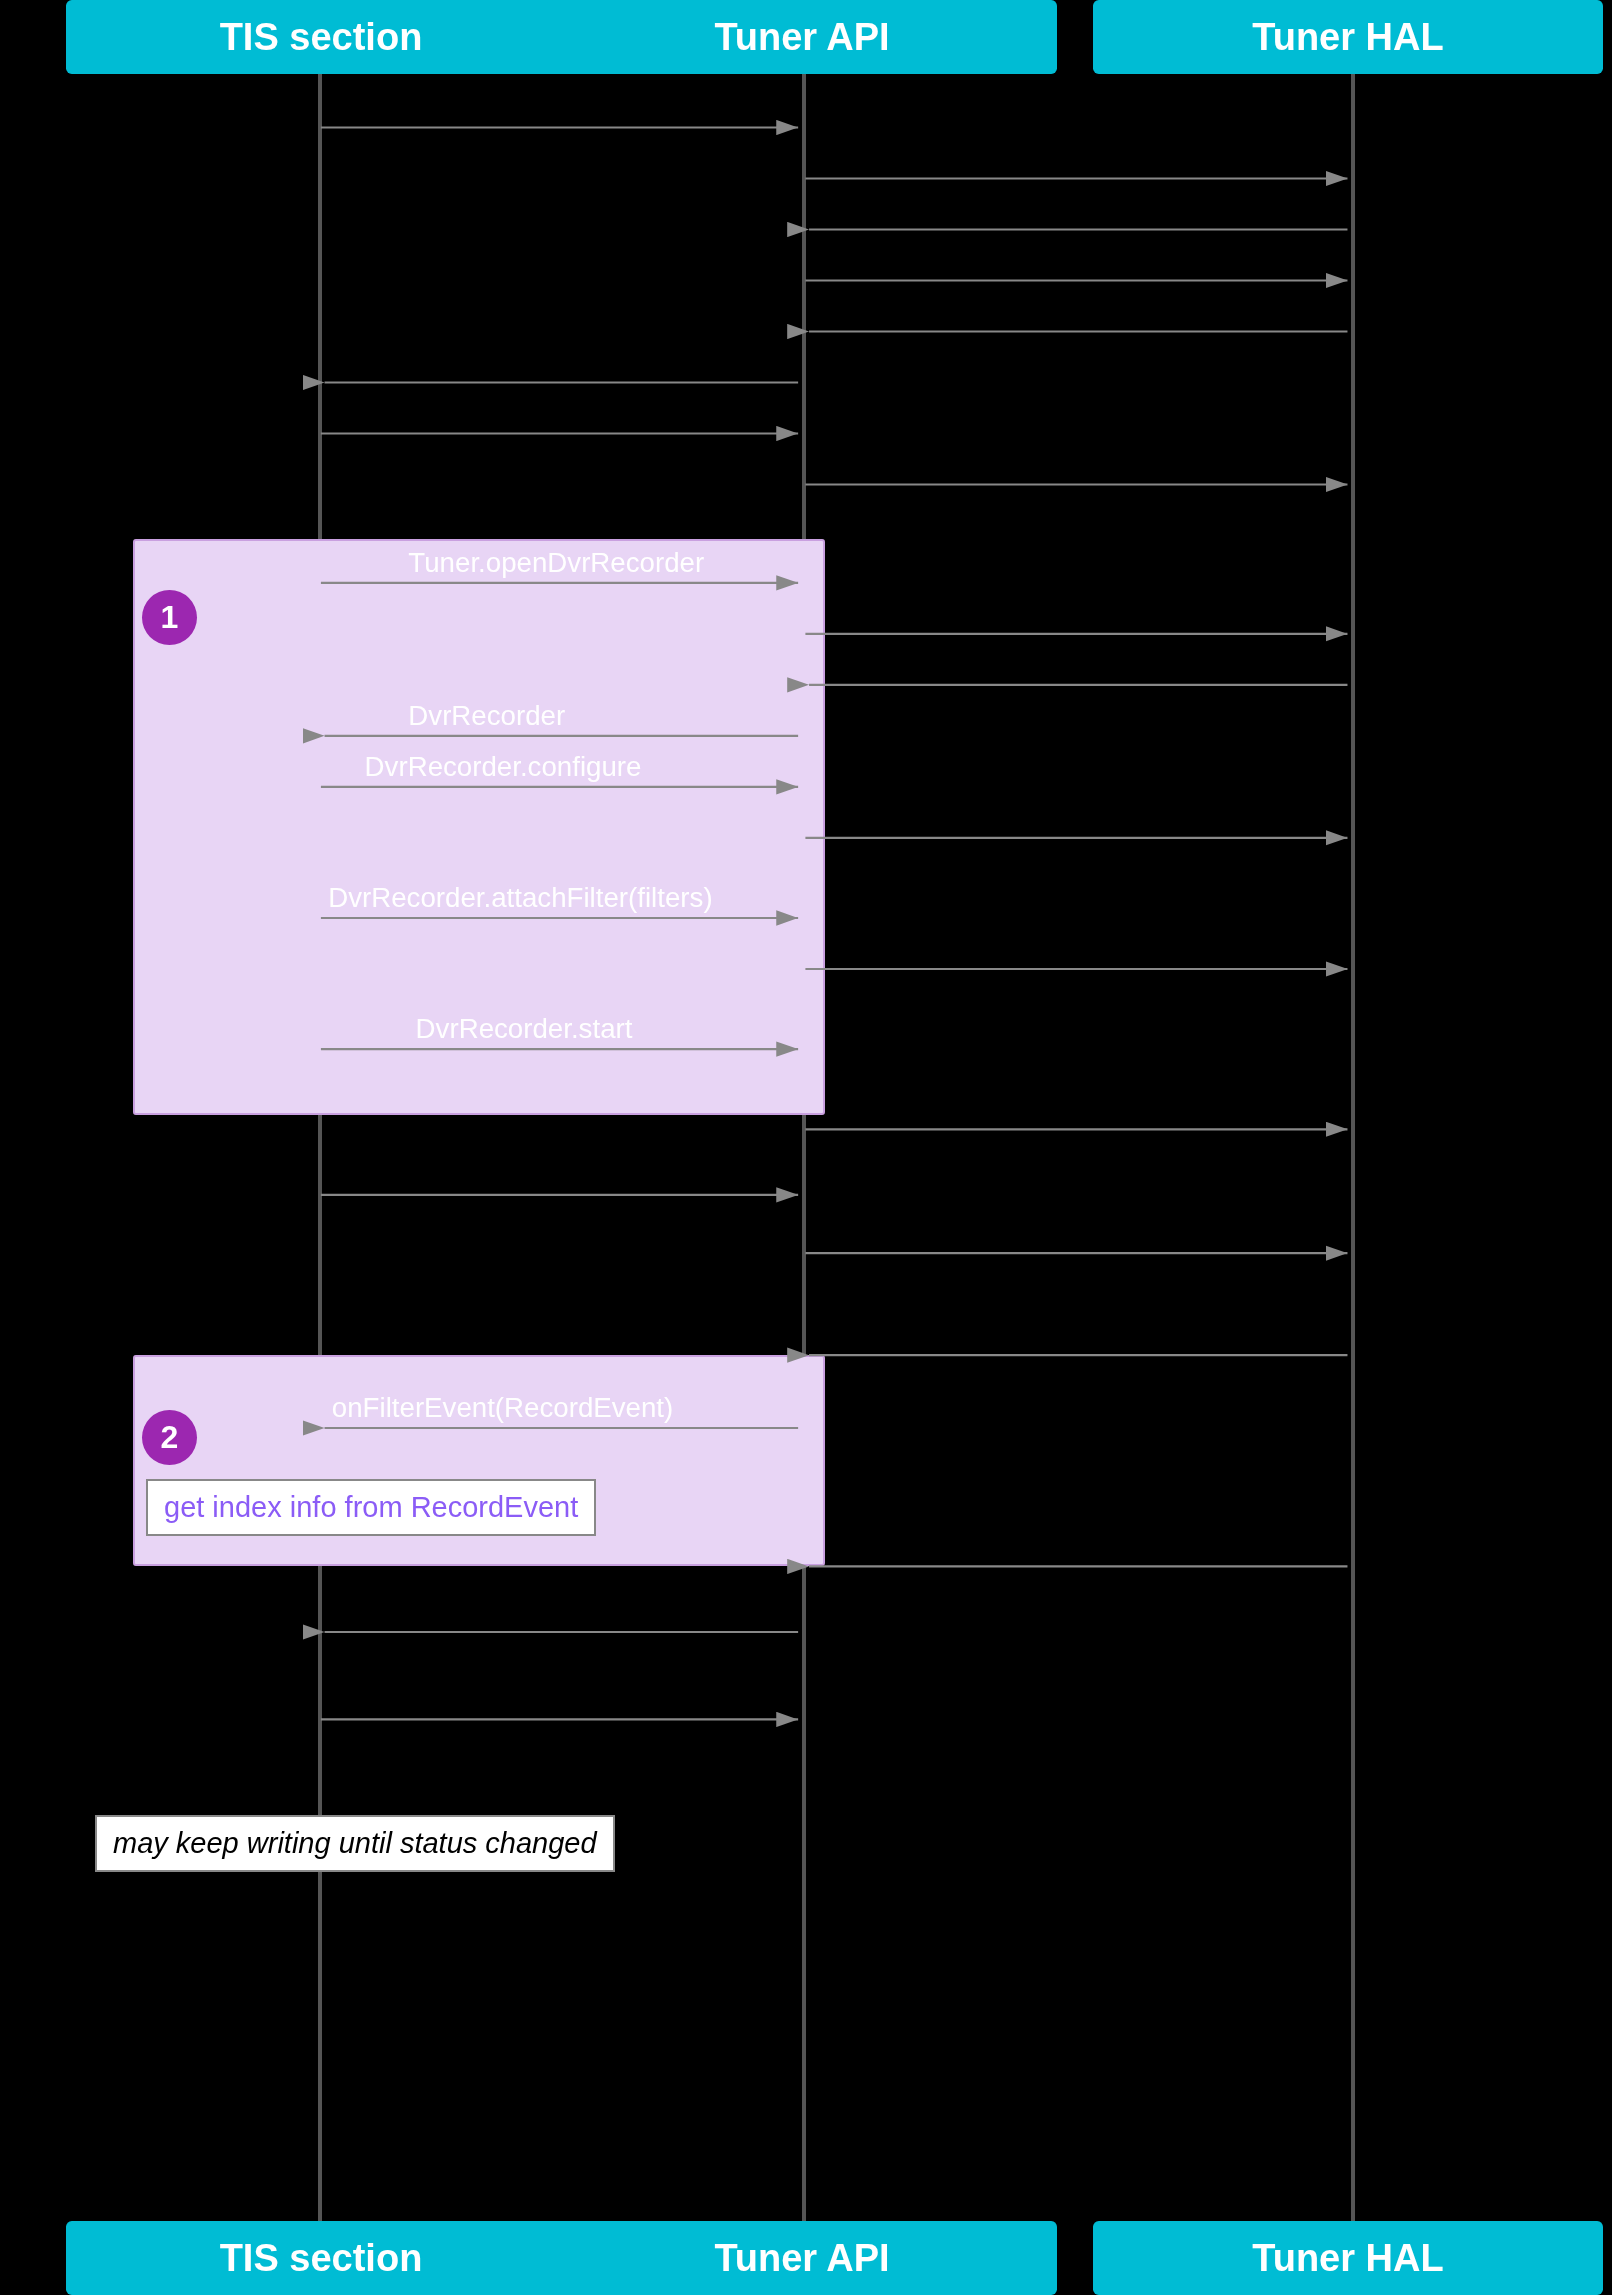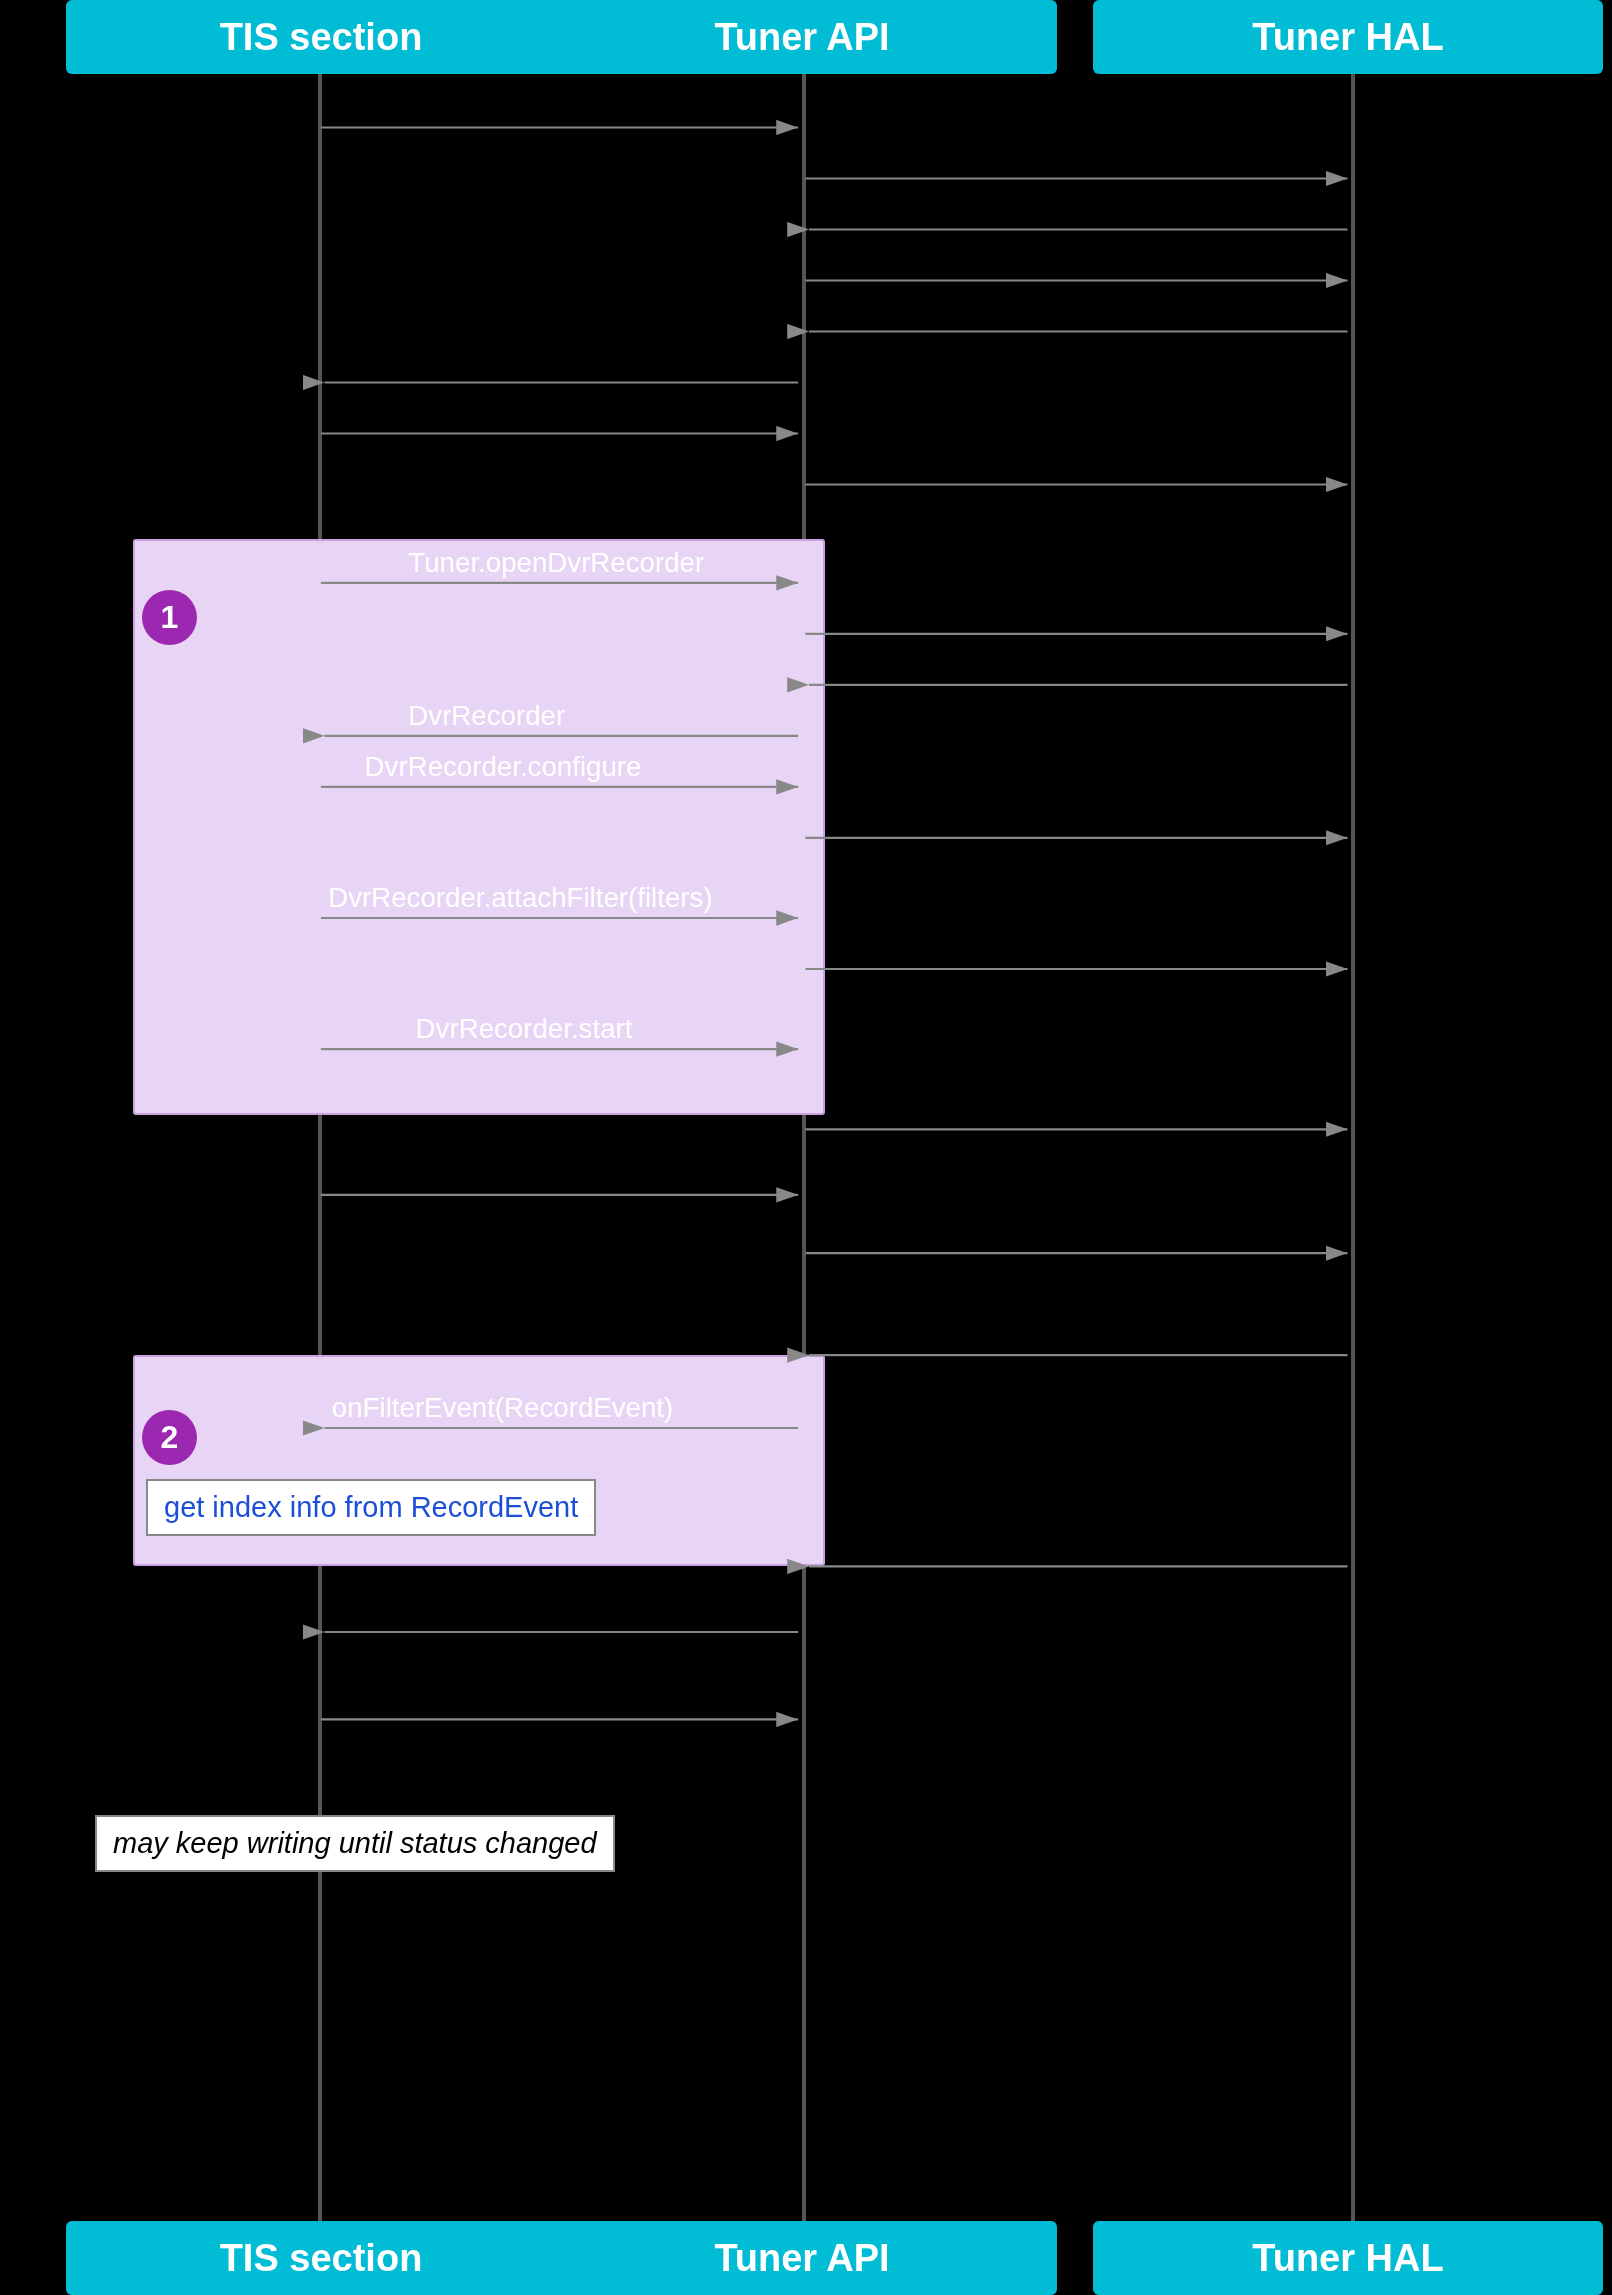--- a/index.html
+++ b/index.html
@@ -156,20 +156,20 @@
   <text x="455" y="1945" fill="#fff" font-size="38" font-family="Arial">onFilterEvent(RecordEvent)</text>
 
   <line x1="1849" y1="2150" x2="1110" y2="2150" stroke="#888" stroke-width="3" marker-end="url(#arrowL)"></line>
 
   <line x1="1095" y1="2240" x2="445" y2="2240" stroke="#888" stroke-width="3" marker-end="url(#arrowL)"></line>
 
   <line x1="440" y1="2360" x2="1095" y2="2360" stroke="#888" stroke-width="3" marker-end="url(#arrowR)"></line>
 
 </svg>
 
-<div style="position:absolute; left:146px; top:1479px; background:#fff; border:2.2px solid #888; padding:10.2px 16px; font-size:29px; color:#1d4ed8; white-space:nowrap; z-index:6;">
+<div style="position:absolute; left:146px; top:1479px; background:#fff; border:2.2px solid #888; padding:10.2px 16px; font-size:29px; color:#8b5cf6; white-space:nowrap; z-index:6;">
   <span>get index info from RecordEvent</span>
 </div>
 
 <div style="position:absolute; left:95px; top:1815px; background:#fff; border:2.2px solid #888; padding:10.2px 16px; font-size:29px; color:#000; white-space:nowrap; z-index:6;font-style:italic;">
   <span>may keep writing until status changed</span>
 </div>
 
 
 </body></html>

